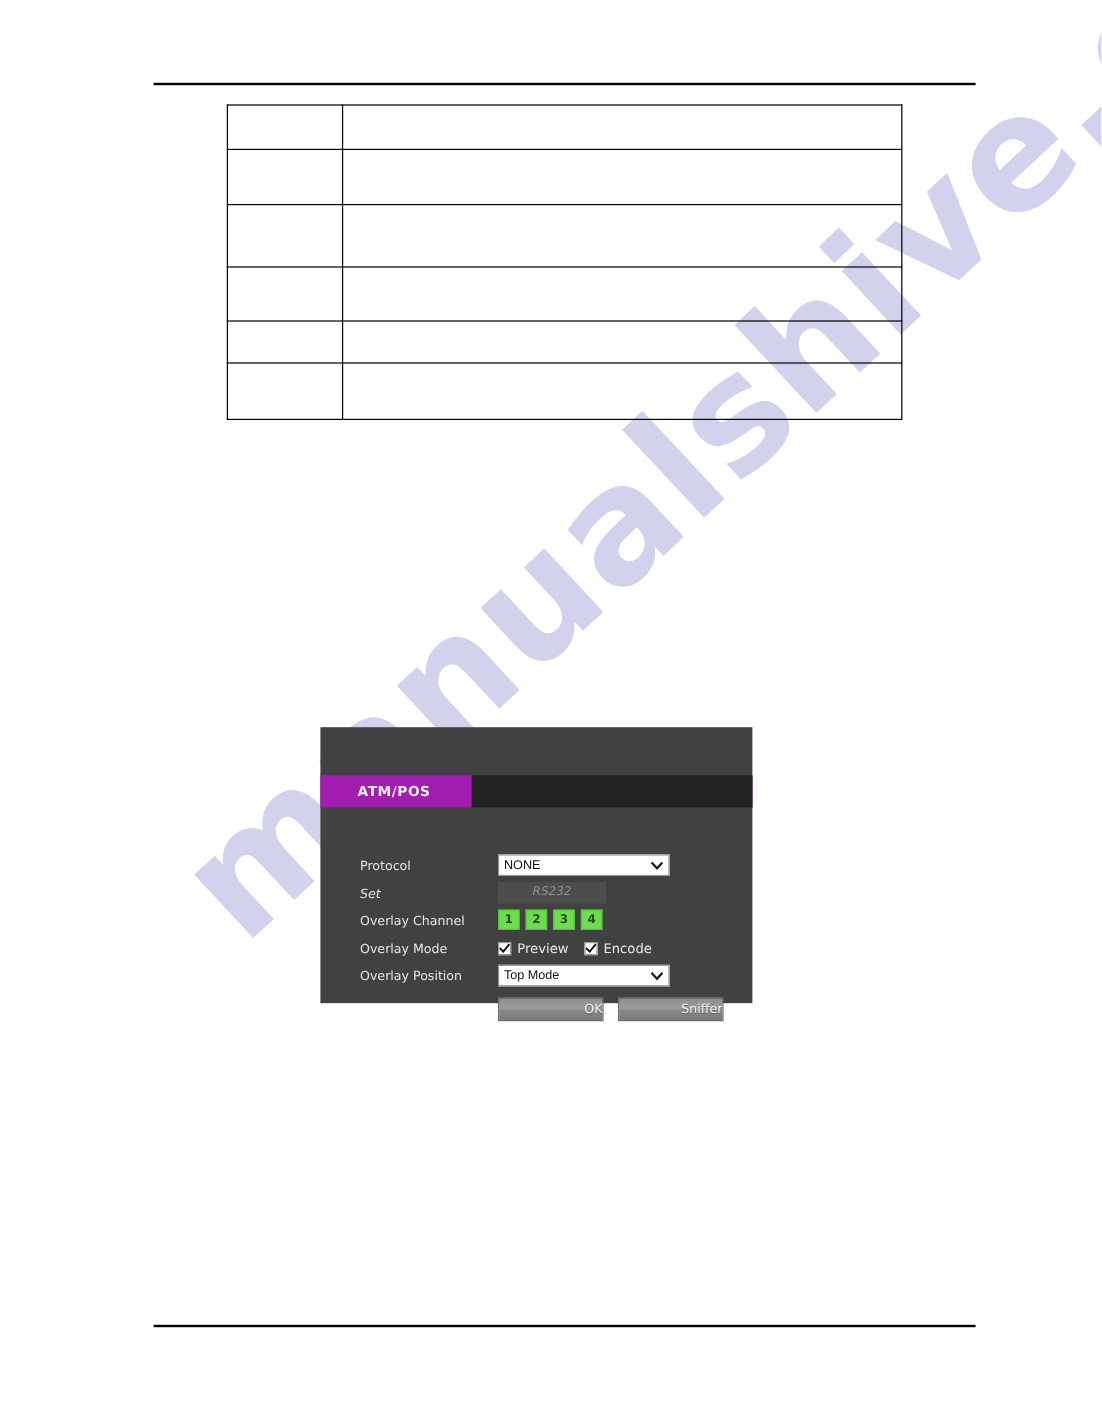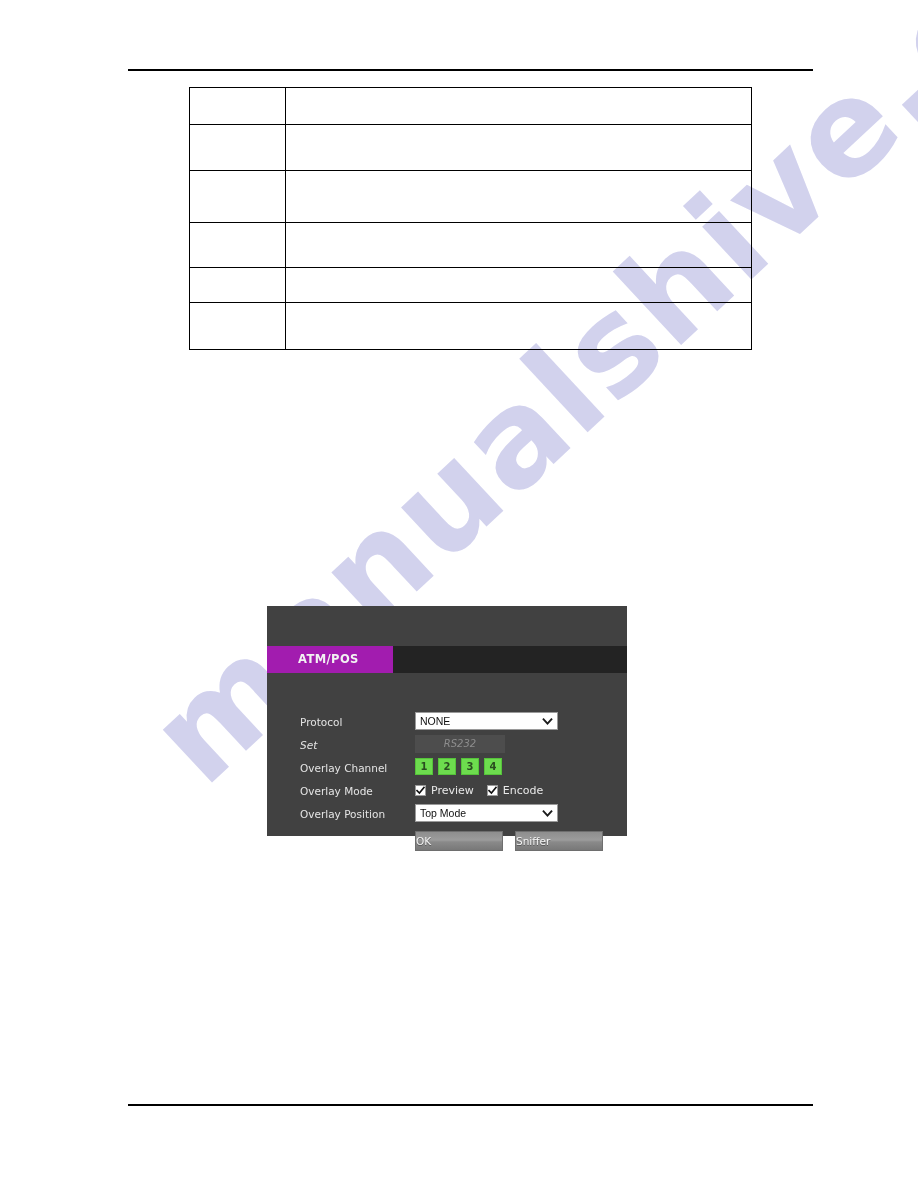--- a/index.html
+++ b/index.html
@@ -254,21 +254,21 @@
     gap: 12px;
   }
   .action-btn {
     width: 88px;
     height: 20px;
     background: linear-gradient(to bottom, #8e8e8e 0%, #9c9c9c 45%, #8a8a8a 55%, #787878 100%);
     border: 1px solid #6e6e6e;
     box-sizing: border-box;
     color: #f4f4f4;
     font-size: 10.5px;
-    text-align: left;
+    text-align: right;
     line-height: 18px;
     font-family: "DejaVu Sans", sans-serif;
     text-shadow: 0 1px 0 rgba(0,0,0,0.35);
   }
 </style>
 </head>
 <body>
 
 <div id="page">
 

